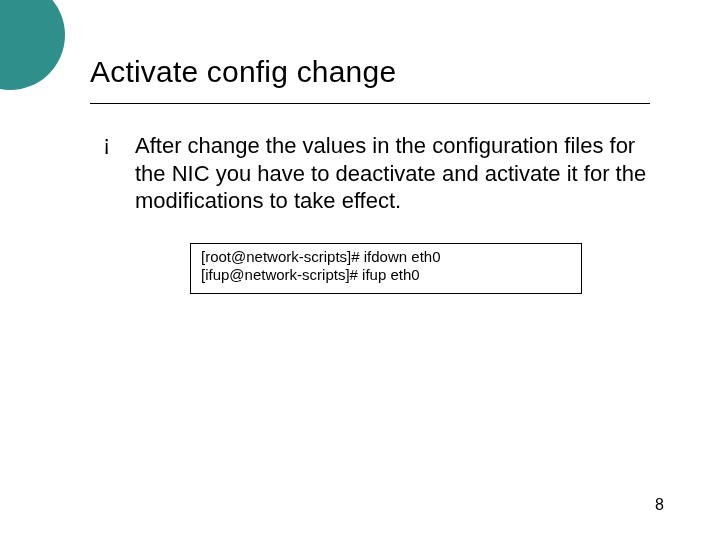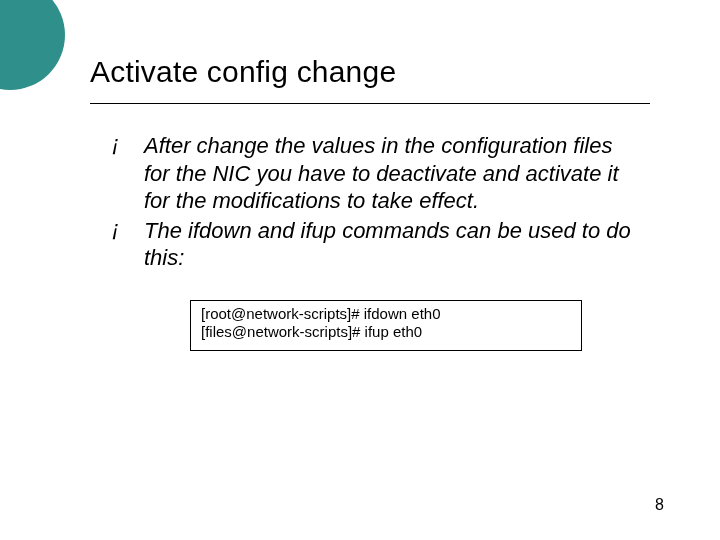--- a/index.html
+++ b/index.html
@@ -34,23 +34,22 @@
     margin: 0 0 14px 0;
     letter-spacing: 0.2px;
   }
   .hr {
     border: none;
     border-top: 1.5px solid #000;
     margin: 0 0 28px 0;
   }
   ul.bullets {
     list-style: none;
-    margin: 12px;
+    margin: 3px;
     padding: 0 0 0 8px;
-    font-style: italic;
   }
   ul.bullets > li {
     position: relative;
     padding-left: 34px;
     font-size: 22px;
     line-height: 1.25;
     margin: 0 0 2px 0;
   }
   ul.bullets > li::before {
     content: "¡";
@@ -80,21 +79,20 @@
 </head>
 <body>
 
 <div class="circle"></div>
 
 <div class="content">
   <h1 class="title">Activate config change</h1>
   <hr class="hr">
   <ul class="bullets">
     <li>After change the values in the configuration files for the NIC you have to deactivate and activate it for the modifications to take effect.</li>
-    <li> The ifdown and ifup commands can be used to do this:</li>
   </ul>
   <div class="codebox">
     <div>[root@network-scripts]# ifdown eth0</div>
-    <div>[files@network-scripts]# ifup eth0</div>
+    <div>[ifup@network-scripts]# ifup eth0</div>
   </div>
 </div>
 
 <div class="page-num">8</div>
 
 </body></html>

